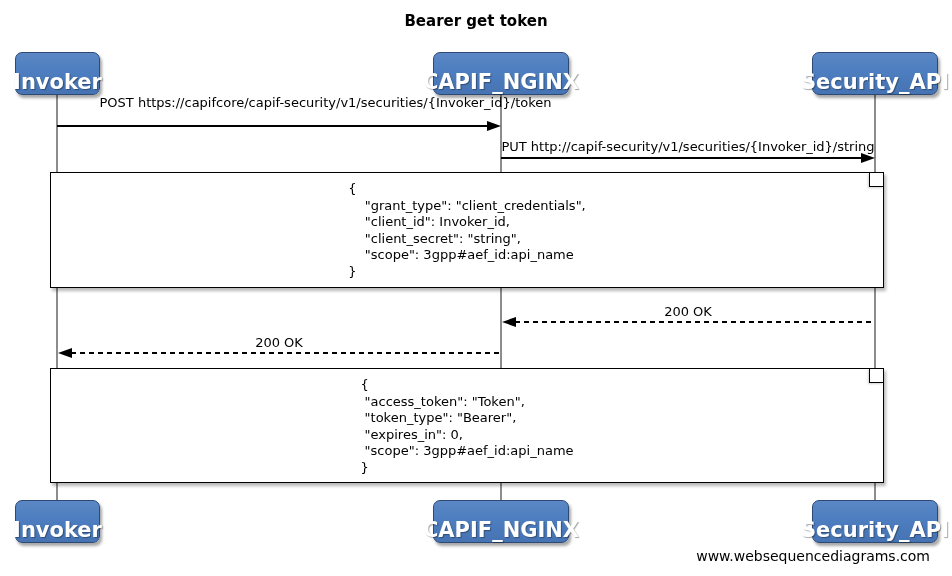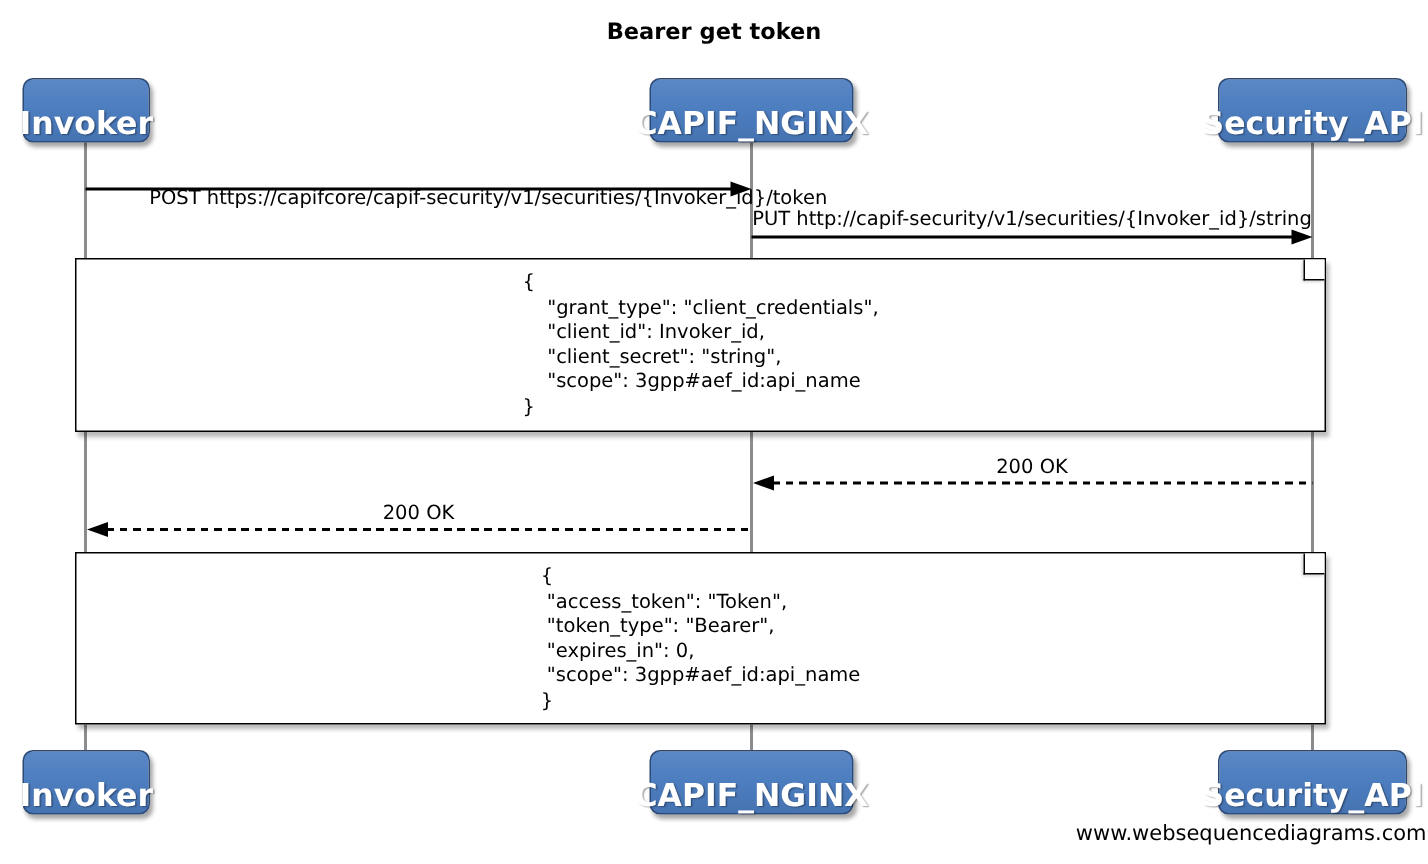--- a/index.html
+++ b/index.html
@@ -30,21 +30,21 @@
                border-right:14px solid #000; border-top:5px solid transparent; border-bottom:5px solid transparent; }
 
   .note { position:absolute; background:#ffffff; border:1px solid #000; z-index:3;
           box-shadow:2px 3px 3px rgba(0,0,0,0.28); box-sizing:border-box; }
   .note-fold { position:absolute; top:0; right:0; width:13px; height:13px; background:#ffffff;
           border-left:1px solid #000; border-bottom:1px solid #000;
           box-shadow:-1px 1px 2px rgba(0,0,0,0.18); }
   .note-body { width:-moz-fit-content; width:fit-content; margin:8px auto 0 auto; text-align:left; }
   .note-line { white-space:pre; font-size:13px; line-height:16.5px; color:#000; }
 
-  .watermark { position:absolute; right:1px; top:548px; font-size:14px; color:#000; }
+  .watermark { position:absolute; right:22px; top:548px; font-size:14px; color:#000; }
 </style>
 </head>
 <body>
 
 <div id="diagram">
 
   <div class="title">Bearer get token</div>
 
   <div class="lifeline" style="left:56px; top:95px; height:405px;"></div>
   <div class="lifeline" style="left:500px; top:95px; height:405px;"></div>
@@ -53,21 +53,21 @@
   <div class="actor-box" style="left:15px; top:52px; width:85px;">
     <span>Invoker</span>
   </div>
   <div class="actor-box" style="left:433px; top:52px; width:136px;">
     <span>CAPIF_NGINX</span>
   </div>
   <div class="actor-box" style="left:812px; top:52px; width:126px;">
     <span>Security_API</span>
   </div>
 
-  <div class="msg-label" style="left:57px; top:124px; width:537px;">POST https://capifcore/capif-security/v1/securities/{Invoker_id}/token</div>
+  <div class="msg-label" style="left:57px; top:94px; width:537px;">POST https://capifcore/capif-security/v1/securities/{Invoker_id}/token</div>
   <div class="msg-line-solid" style="left:57px; top:125px; width:432px;"></div>
   <div class="arrow-right" style="left:487px; top:121px;"></div>
 
   <div class="msg-label" style="left:501px; top:138px; width:374px;">PUT http://capif-security/v1/securities/{Invoker_id}/string</div>
   <div class="msg-line-solid" style="left:501px; top:157px; width:362px;"></div>
   <div class="arrow-right" style="left:861px; top:153px;"></div>
 
   <div class="note" style="left:50px; top:172px; width:834px; height:116px;">
     <div class="note-fold"></div>
     <div class="note-body">

